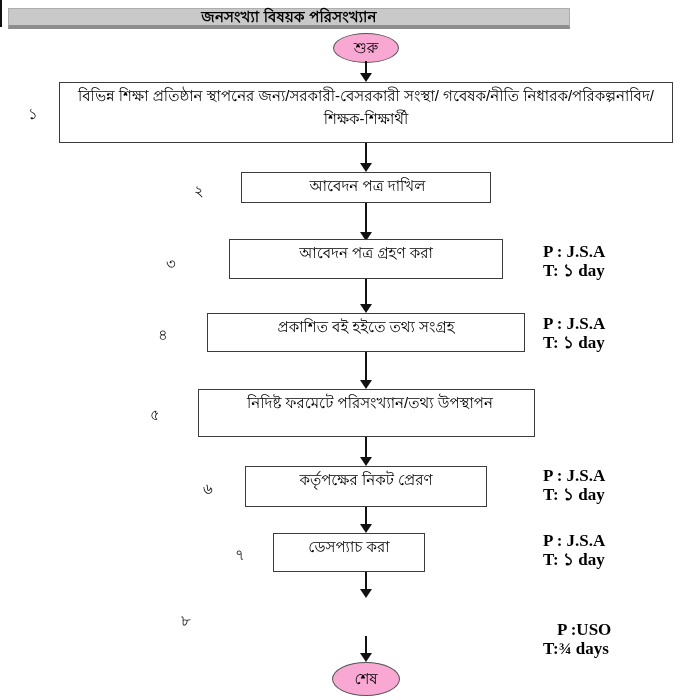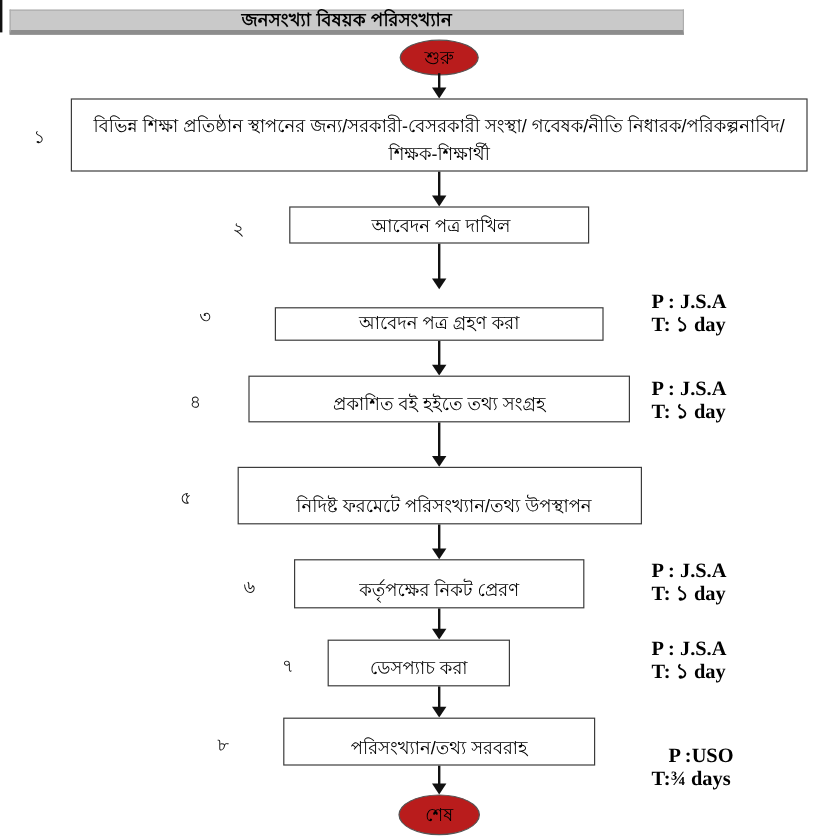--- a/index.html
+++ b/index.html
@@ -4,24 +4,24 @@
 <style>
   html,body{margin:0;padding:0;background:#ffffff;}
   *{box-sizing:border-box;}
   .page{position:relative;width:700px;height:700px;background:#ffffff;overflow:hidden;
         font-family:"Liberation Sans", sans-serif;color:#000;}
   .left-tick{position:absolute;left:0;top:0;width:2px;height:27px;background:#111;}
   .titlebar{position:absolute;left:8px;top:8px;width:562px;height:21px;
         background:#c9c9c9;border:1px solid #adadad;border-bottom:4px solid #8d8d8d;
         display:flex;align-items:center;justify-content:center;
         font-weight:bold;font-size:15px;letter-spacing:.2px;}
-  .oval{position:absolute;border:1px solid #555;border-radius:50%;background:#b91c1c;
+  .oval{position:absolute;border:1px solid #555;border-radius:50%;background:#f9a8d4;
         display:flex;align-items:center;justify-content:center;font-size:15px;}
   .box{position:absolute;background:#fff;border:1px solid #3c3c3c;
-        display:flex;align-items:flex-end;justify-content:center;
+        display:flex;align-items:flex-start;justify-content:center;
         text-align:center;font-size:15px;line-height:1.5;padding:2px 10px;}
   .stepnum{position:absolute;font-size:15px;color:#111;}
   .arrow{position:absolute;width:12px;margin-left:-6px;}
   .arrow .shaft{position:absolute;left:5px;top:-2px;bottom:7px;width:2px;background:#111;}
   .arrow .head{position:absolute;left:0;bottom:0;width:0;height:0;
         border-left:6px solid transparent;border-right:6px solid transparent;
         border-top:9px solid #111;}
   .annot{position:absolute;left:543px;font-family:Liberation Serif, serif;
         font-weight:bold;font-size:17px;line-height:19px;white-space:nowrap;}
 </style>
@@ -81,21 +81,21 @@
   <div class="box" style="left:59px;top:82px;width:614px;height:61px;">
     <span>বিভিন্ন শিক্ষা প্রতিষ্ঠান স্থাপনের জন্য/সরকারী-বেসরকারী সংস্থা/ গবেষক/নীতি নিধারক/পরিকল্পনাবিদ/শিক্ষক-শিক্ষার্থী</span>
   </div>
 
   <span class="stepnum" style="left:194px;top:179px;">২</span>
   <div class="box" style="left:241px;top:172px;width:250px;height:31px;padding-left:13px;">
     <span>আবেদন পত্র দাখিল</span>
   </div>
 
   <span class="stepnum" style="left:166px;top:252px;">৩</span>
-  <div class="box" style="left:229px;top:256px;width:274px;height:28px;">
+  <div class="box" style="left:229px;top:239px;width:274px;height:40px;">
     <span>আবেদন পত্র গ্রহণ করা</span>
   </div>
   <div class="annot" style="top:242px;">
     <div>P : J.S.A</div>
     <div>T: ১ day</div>
   </div>
 
   <span class="stepnum" style="left:158px;top:323px;">৪</span>
   <div class="box" style="left:207px;top:313px;width:318px;height:39px;">
     <span>প্রকাশিত বই হইতে তথ্য সংগ্রহ</span>
@@ -122,23 +122,20 @@
   <span class="stepnum" style="left:235px;top:543px;">৭</span>
   <div class="box" style="left:273px;top:533px;width:152px;height:39px;">
     <span>ডেসপ্যাচ করা</span>
   </div>
   <div class="annot" style="top:531px;">
     <div>P : J.S.A</div>
     <div>T: ১ day</div>
   </div>
 
   <span class="stepnum" style="left:181px;top:609px;">৮</span>
-  <div class="box" style="left:236px;top:598px;width:260px;height:40px;">
-    <span>পরিসংখ্যান/তথ্য সরবরাহ</span>
-  </div>
   <div class="annot" style="top:620px;">
     <div style="padding-left:14px;">P :USO</div>
     <div>T:¾ days</div>
   </div>
 
   <div class="oval" style="left:332px;top:662px;width:68px;height:34px;">
     <span>শেষ</span>
   </div>
 
 </div>

